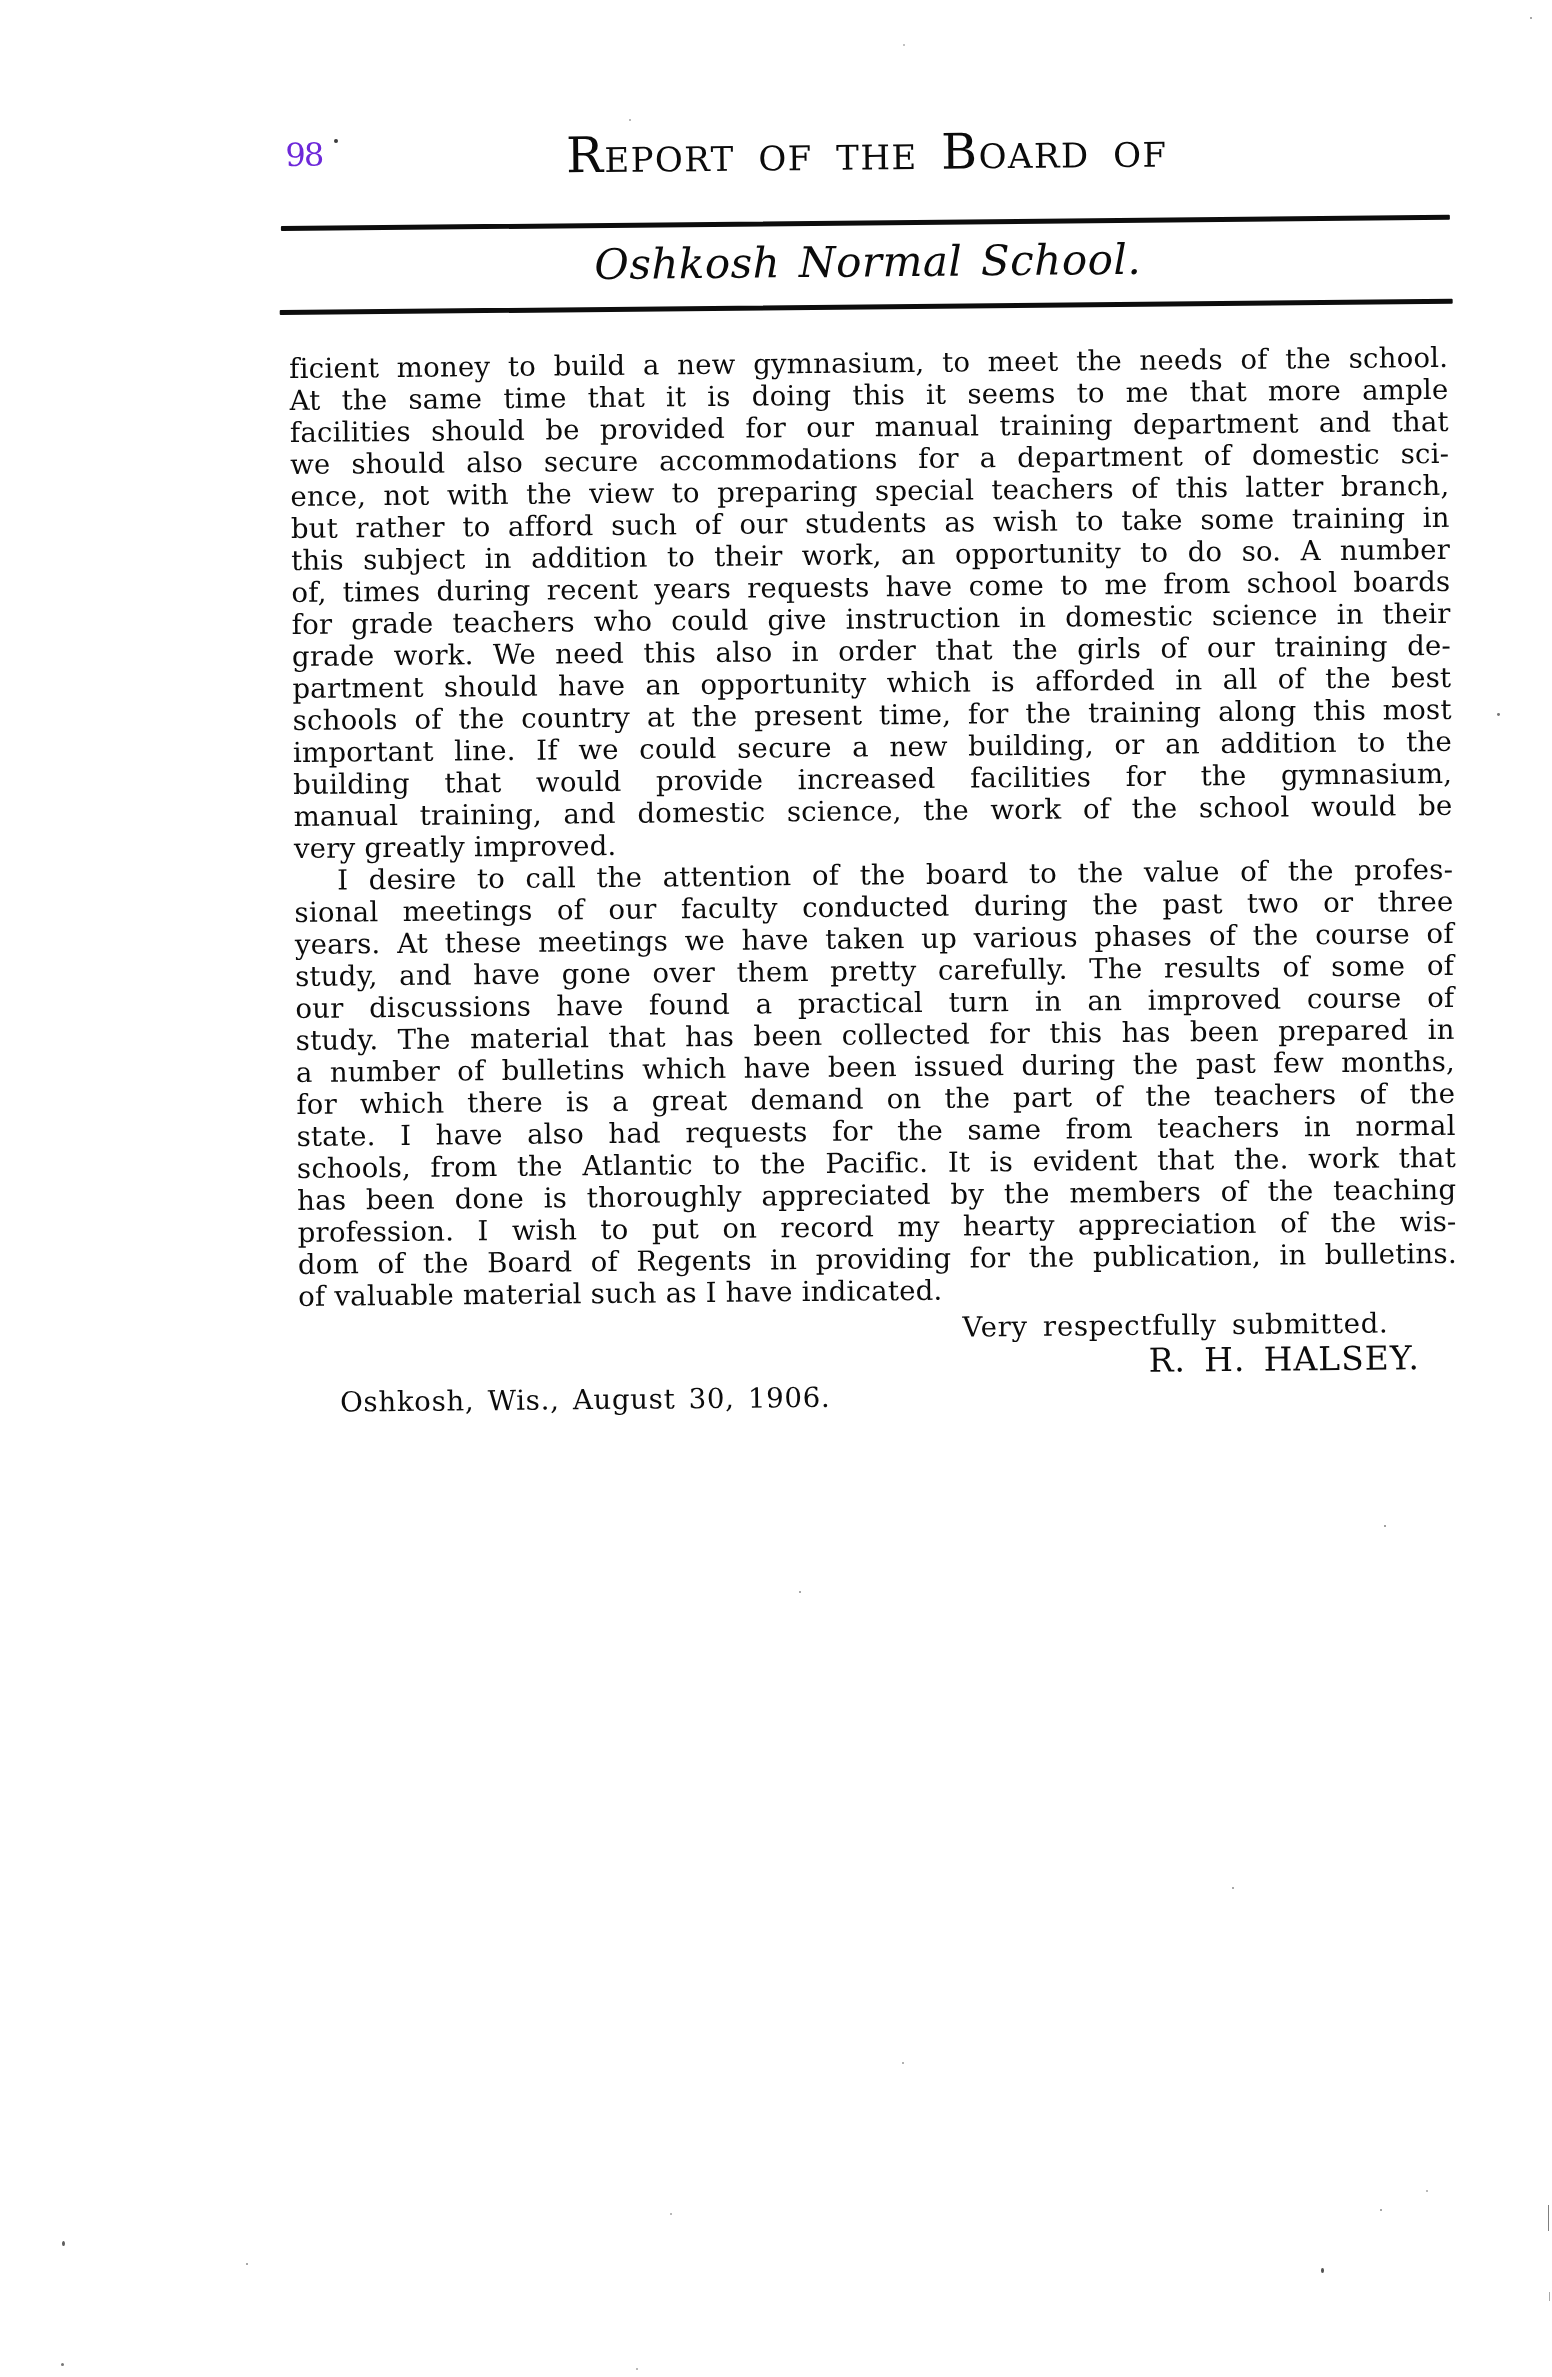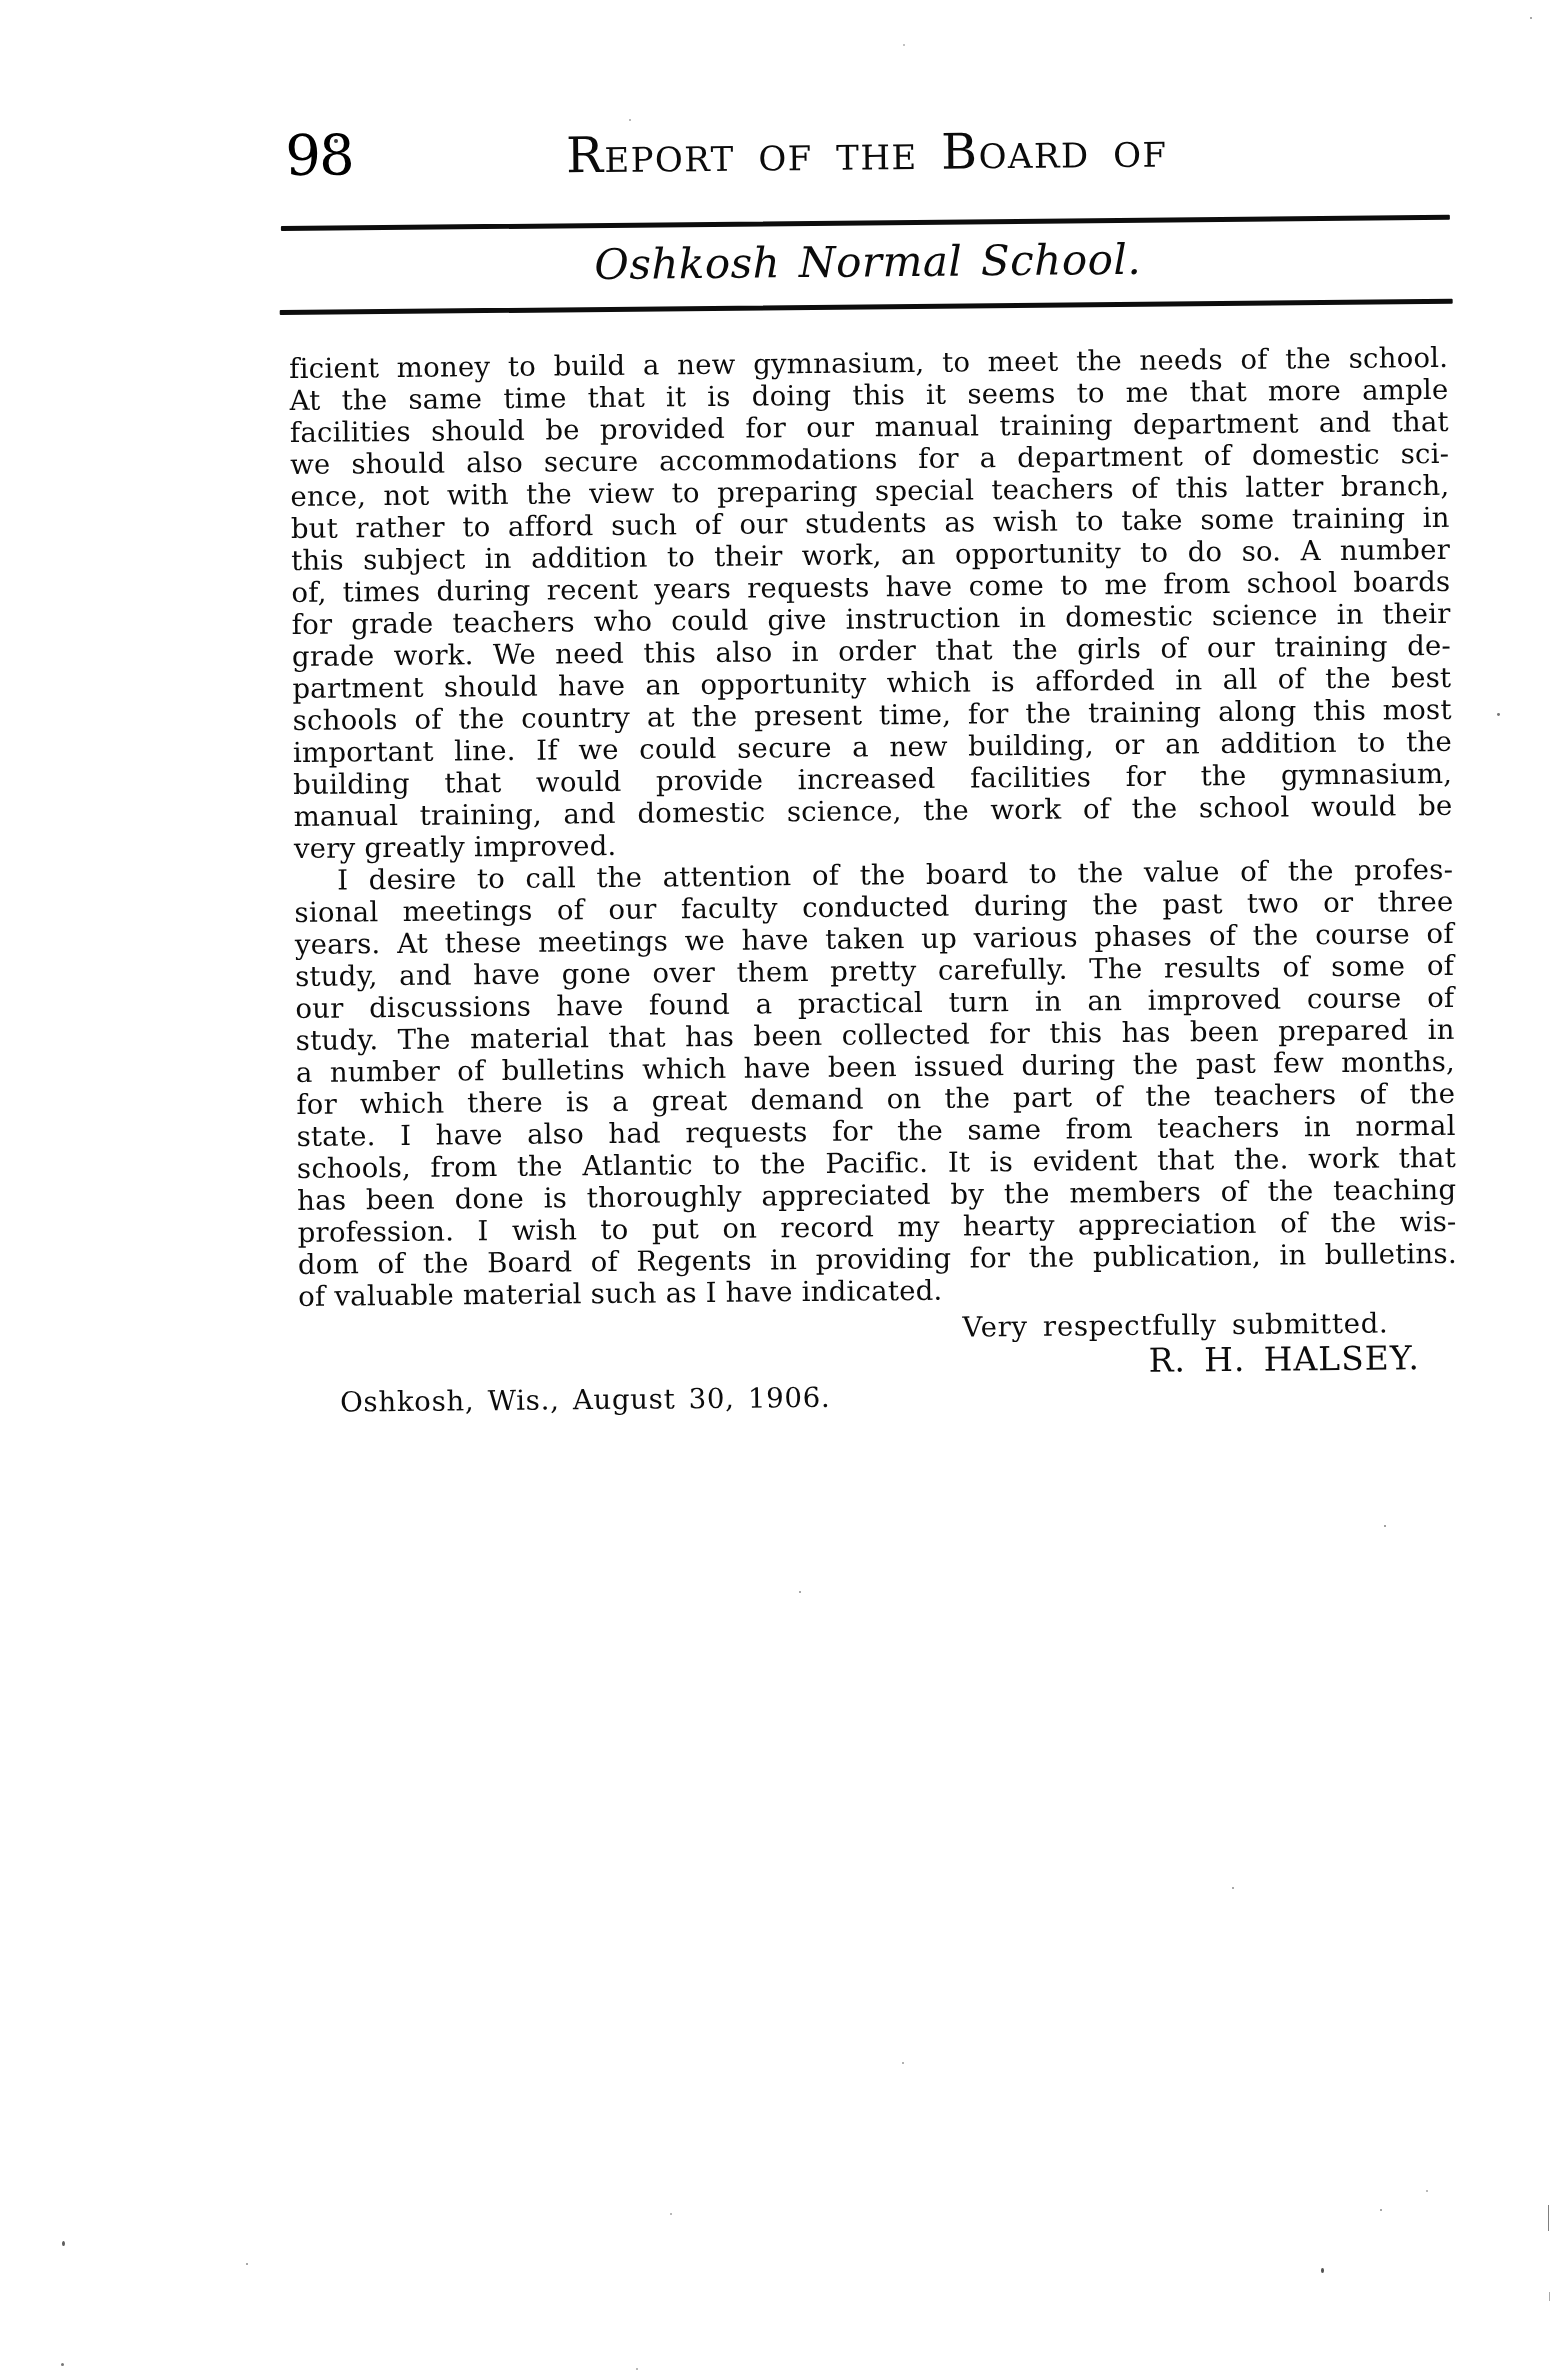--- a/index.html
+++ b/index.html
@@ -17,23 +17,23 @@
   }
   .content {
     position: absolute;
     left: 287px; top: 133px;
     width: 1159px; height: 1312px;
     transform: rotate(-0.55deg);
     transform-origin: 0 0;
   }
   .pageno {
     position: absolute; left: -1.9px; top: -1.9px;
-    font-size: 56px; line-height: 49px;
+    font-size: 32px; line-height: 49px;
     letter-spacing: -1.9px;
-    color: #000000;
+    color: #6d28d9;
   }
   .running-header {
     position: absolute; left: 0; right: 0; top: 0;
     text-align: center;
     font-variant: small-caps;
     font-size: 49px; line-height: 51px;
     letter-spacing: 1.4px; word-spacing: 6.7px;
     color: #0b0b0b;
     white-space: nowrap;
   }

